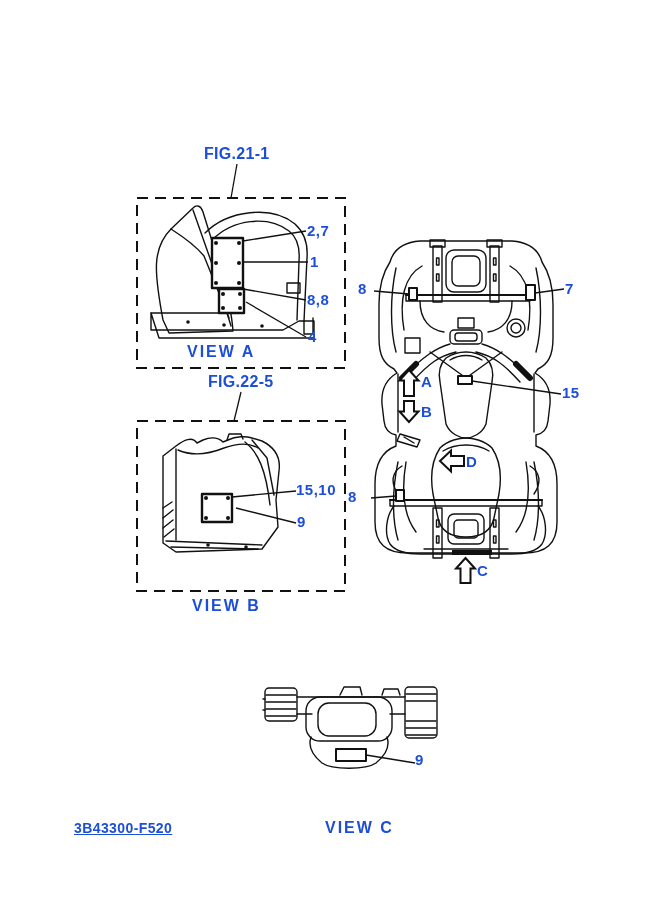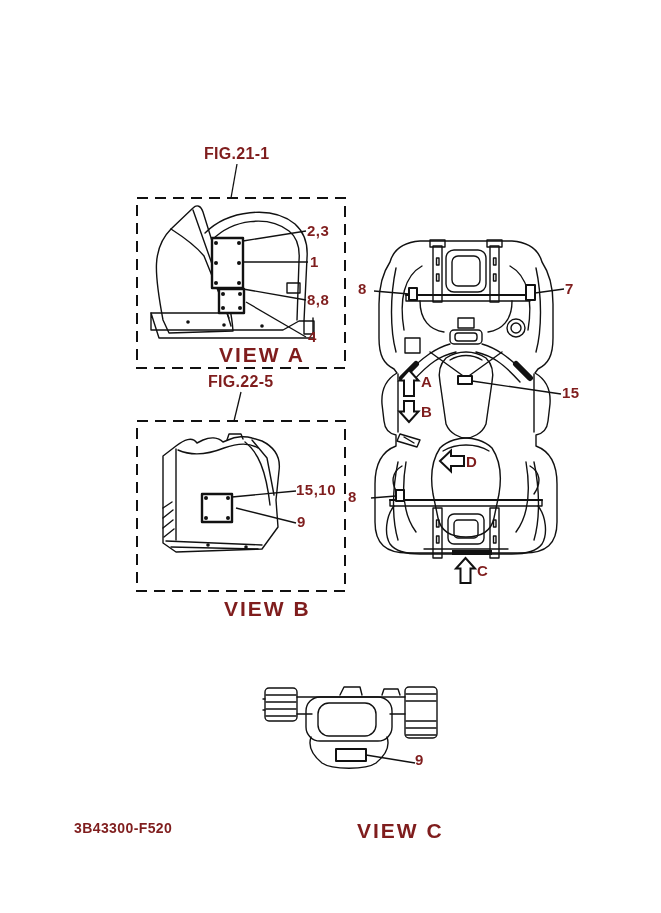--- a/index.html
+++ b/index.html
@@ -1,22 +1,22 @@
 <!DOCTYPE html>
 <html><head>
 <meta charset="utf-8">
 <style>
   html,body{margin:0;padding:0;background:#fff;}
   .stage{position:relative;width:661px;height:913px;background:#ffffff;
-         font-family:"Liberation Sans",sans-serif;color:#7f1d1d;overflow:hidden;}
+         font-family:"Liberation Sans",sans-serif;color:#1d4ed8;overflow:hidden;}
   .t{position:absolute;font-weight:bold;white-space:nowrap;line-height:1;}
   .callout{font-size:15px;letter-spacing:.5px;}
   .fig-title{font-size:16px;letter-spacing:.3px;}
-  .view-label{font-size:21px;letter-spacing:2px;margin-left:32px;}
-  .part-code{font-size:14px;letter-spacing:.4px;}
+  .view-label{font-size:16px;letter-spacing:2px;}
+  .part-code{font-size:14px;letter-spacing:.4px;text-decoration:underline;}
   .arrow-letter{font-size:15px;}
   svg{position:absolute;left:0;top:0;}
   .ln{stroke:#111;fill:none;stroke-width:1.4;stroke-linecap:round;stroke-linejoin:round;}
   .thick{stroke-width:2.2;}
   .dashed{stroke:#111;fill:none;stroke-width:2;stroke-dasharray:11 7;}
   .leader{stroke:#111;fill:none;stroke-width:1.3;}
   .plate{fill:#fff;stroke:#111;stroke-width:2.4;}
   .lbl{fill:#fff;stroke:#111;stroke-width:2;}
   .dot{fill:#111;stroke:none;}
   .arrow{fill:#fff;stroke:#111;stroke-width:2;stroke-linejoin:miter;}
@@ -186,21 +186,21 @@
       <rect x="306" y="697" width="86" height="44" rx="14"></rect>
       <rect x="318" y="703" width="58" height="33" rx="11"></rect>
       <path d="M311,737 C308,746 312,755 322,763 C332,770 366,770 376,763 C386,755 390,746 387,737"></path>
       <rect class="lbl" x="336" y="749" width="30" height="12"></rect>
     </g>
     <path class="leader" d="M366,755 L415,763"></path>
   </svg>
 
   <div class="t fig-title" style="left:204px;top:146px">FIG.21-1</div>
   <div class="t view-label" style="left:187px;top:344px">VIEW A</div>
-  <div class="t callout" style="left:307px;top:223px">2,3</div>
+  <div class="t callout" style="left:307px;top:223px">2,7</div>
   <div class="t callout" style="left:310px;top:254px">1</div>
   <div class="t callout" style="left:307px;top:292px">8,8</div>
   <div class="t callout" style="left:308px;top:329px">4</div>
 
   <div class="t fig-title" style="left:208px;top:374px">FIG.22-5</div>
   <div class="t view-label" style="left:192px;top:598px">VIEW B</div>
   <div class="t callout" style="left:296px;top:482px">15,10</div>
   <div class="t callout" style="left:297px;top:514px">9</div>
 
   <div class="t callout" style="left:358px;top:281px">8</div>

